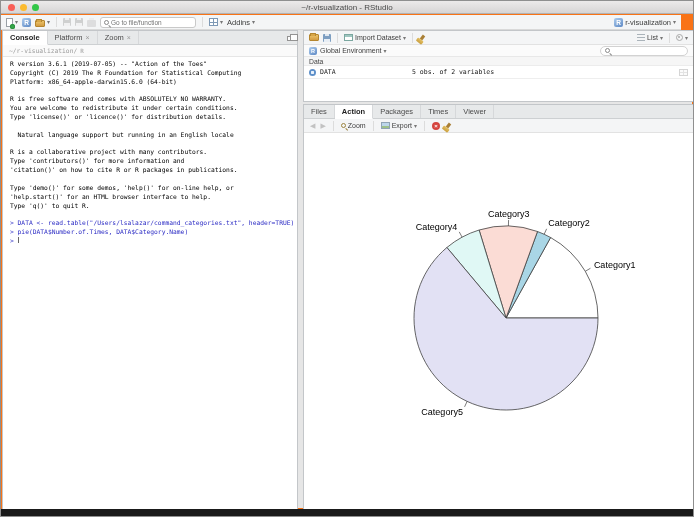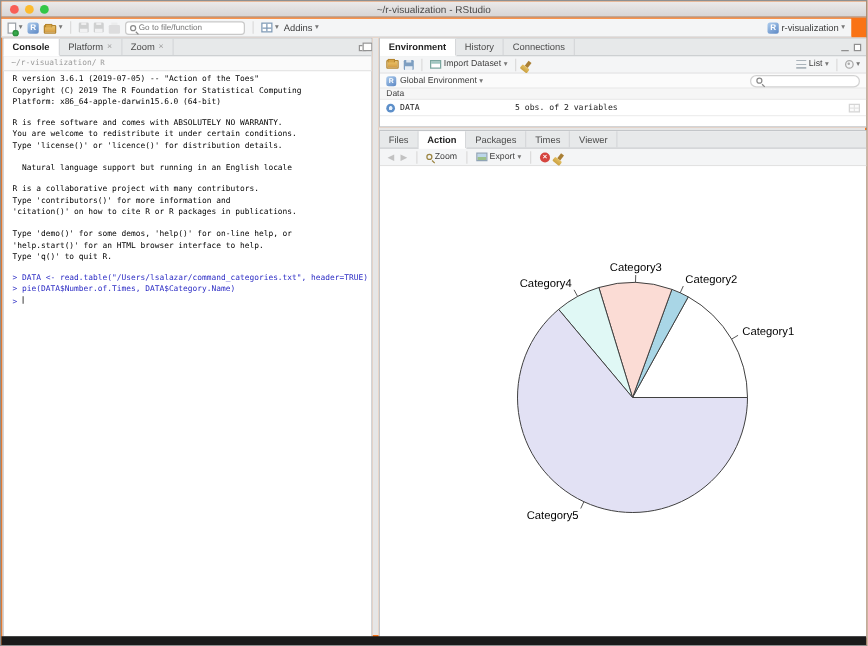--- a/index.html
+++ b/index.html
@@ -217,35 +217,20 @@
         <div class="console-line">'help.start()' for an HTML browser interface to help.</div>
         <div class="console-line">Type 'q()' to quit R.</div>
         <div class="console-line">&nbsp;</div>
         <div class="console-line input">&gt; DATA &lt;- read.table("/Users/lsalazar/command_categories.txt", header=TRUE)</div>
         <div class="console-line input">&gt; pie(DATA$Number.of.Times, DATA$Category.Name)</div>
         <div class="console-line input">&gt; <span class="caret"></span></div>
       </div>
   </div>
 
   <div class="panel" style="left:302px;top:29px;width:391px;height:72px;">
-    <div class="tabbar">
-      <div class="tab active">
-        <span>Environment</span>
-      </div>
-      <div class="tab">
-        <span>History</span>
-      </div>
-      <div class="tab">
-        <span>Connections</span>
-      </div>
-      <span class="panelbtns">
-        <span class="min-icon"></span>
-        <span class="max-icon"></span>
-      </span>
-    </div>
     <div class="envbar">
       <span class="folder-icon" style="margin-top:0;"></span>
       <span class="disk-icon"></span>
       <span class="vsep"></span>
       <span class="tbtn">
         <span class="import-icon"></span>
         <span>Import Dataset</span>
         <span class="dd">▾</span>
       </span>
       <span class="vsep"></span>

